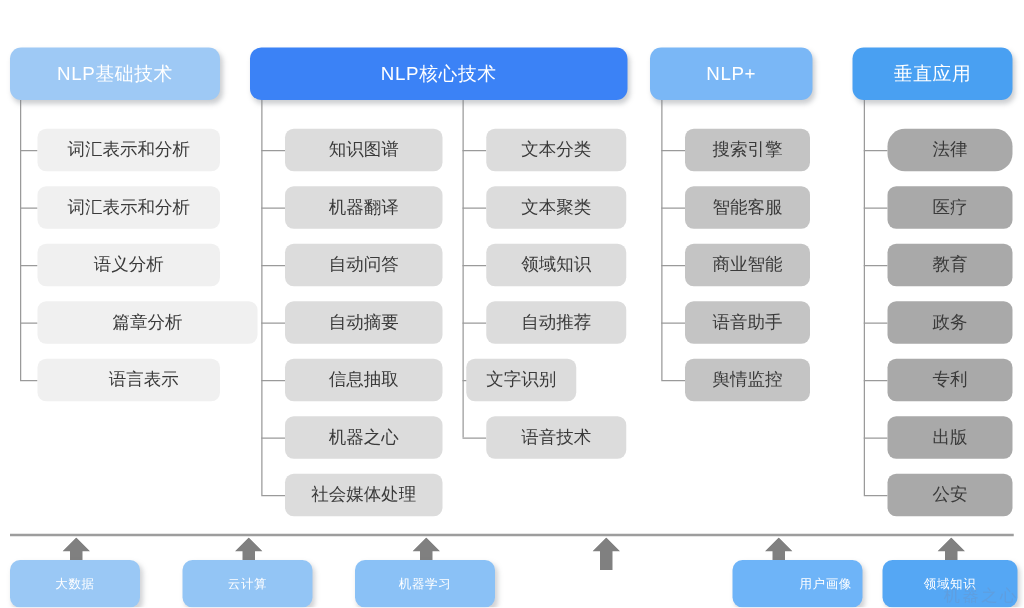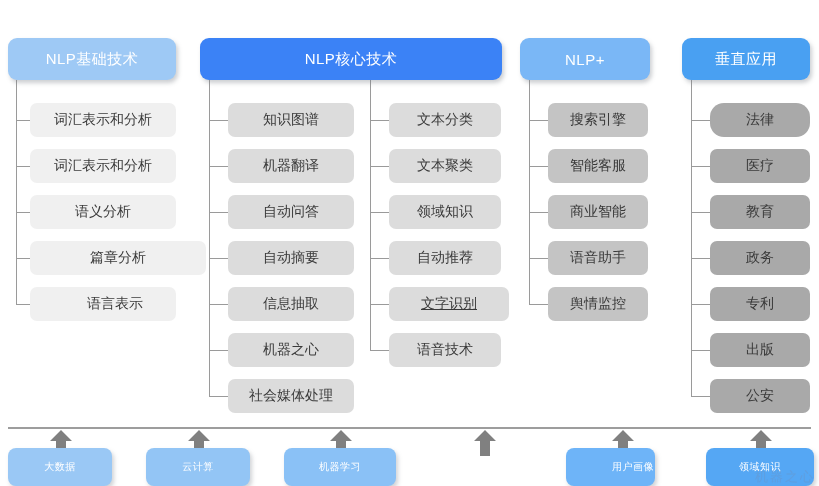--- a/index.html
+++ b/index.html
@@ -205,21 +205,21 @@
       </div>
       <div class="leaf" style="left: 389px; top: 149px; width: 112px; background: rgb(220, 220, 220);">
         <span>文本聚类</span>
       </div>
       <div class="leaf" style="left: 389px; top: 195px; width: 112px; background: rgb(220, 220, 220);">
         <span>领域知识</span>
       </div>
       <div class="leaf" style="left: 389px; top: 241px; width: 112px; background: rgb(220, 220, 220);">
         <span>自动推荐</span>
       </div>
-      <div class="leaf" style="left: 389px; top: 287px; width: 120px; background: rgb(220, 220, 220); text-decoration: underline;">
+      <div class="leaf" style="left: 373px; top: 287px; width: 88px; background: rgb(220, 220, 220);">
         <span>文字识别</span>
       </div>
       <div class="leaf" style="left: 389px; top: 333px; width: 112px; background: rgb(220, 220, 220);">
         <span>语音技术</span>
       </div>
       <div class="hdr" style="left: 520px; top: 38px; width: 130px; background: rgb(122, 183, 246);">
         <span>NLP+</span>
       </div>
       <div class="leaf" style="left: 548px; top: 103px; width: 100px; background: rgb(196, 196, 196);">
         <span>搜索引擎</span>
@@ -294,21 +294,21 @@
         </svg>
       </div>
       <div class="base" style="left: 428px; width: 112px; background: rgb(127, 188, 247); margin-top: 41px;">
         <span>深度学习</span>
       </div>
       <div class="arrow" style="left: 612px;">
         <svg width="22" height="26" viewBox="0 0 22 26">
           <polygon points="11,0 22,11 16,11 16,26 6,26 6,11 0,11" fill="#808080"></polygon>
         </svg>
       </div>
-      <div class="base" style="left: 566px; width: 89px; background: rgb(110, 180, 248); padding-left: 45px;">
+      <div class="base" style="left: 586px; width: 104px; background: rgb(110, 180, 248); padding-left: 45px;">
         <span>用户画像</span>
       </div>
       <div class="arrow" style="left: 750px;">
         <svg width="22" height="26" viewBox="0 0 22 26">
           <polygon points="11,0 22,11 16,11 16,26 6,26 6,11 0,11" fill="#808080"></polygon>
         </svg>
       </div>
       <div class="base" style="left: 706px; width: 108px; background: rgb(85, 167, 244);">
         <span>领域知识</span>
       </div>

